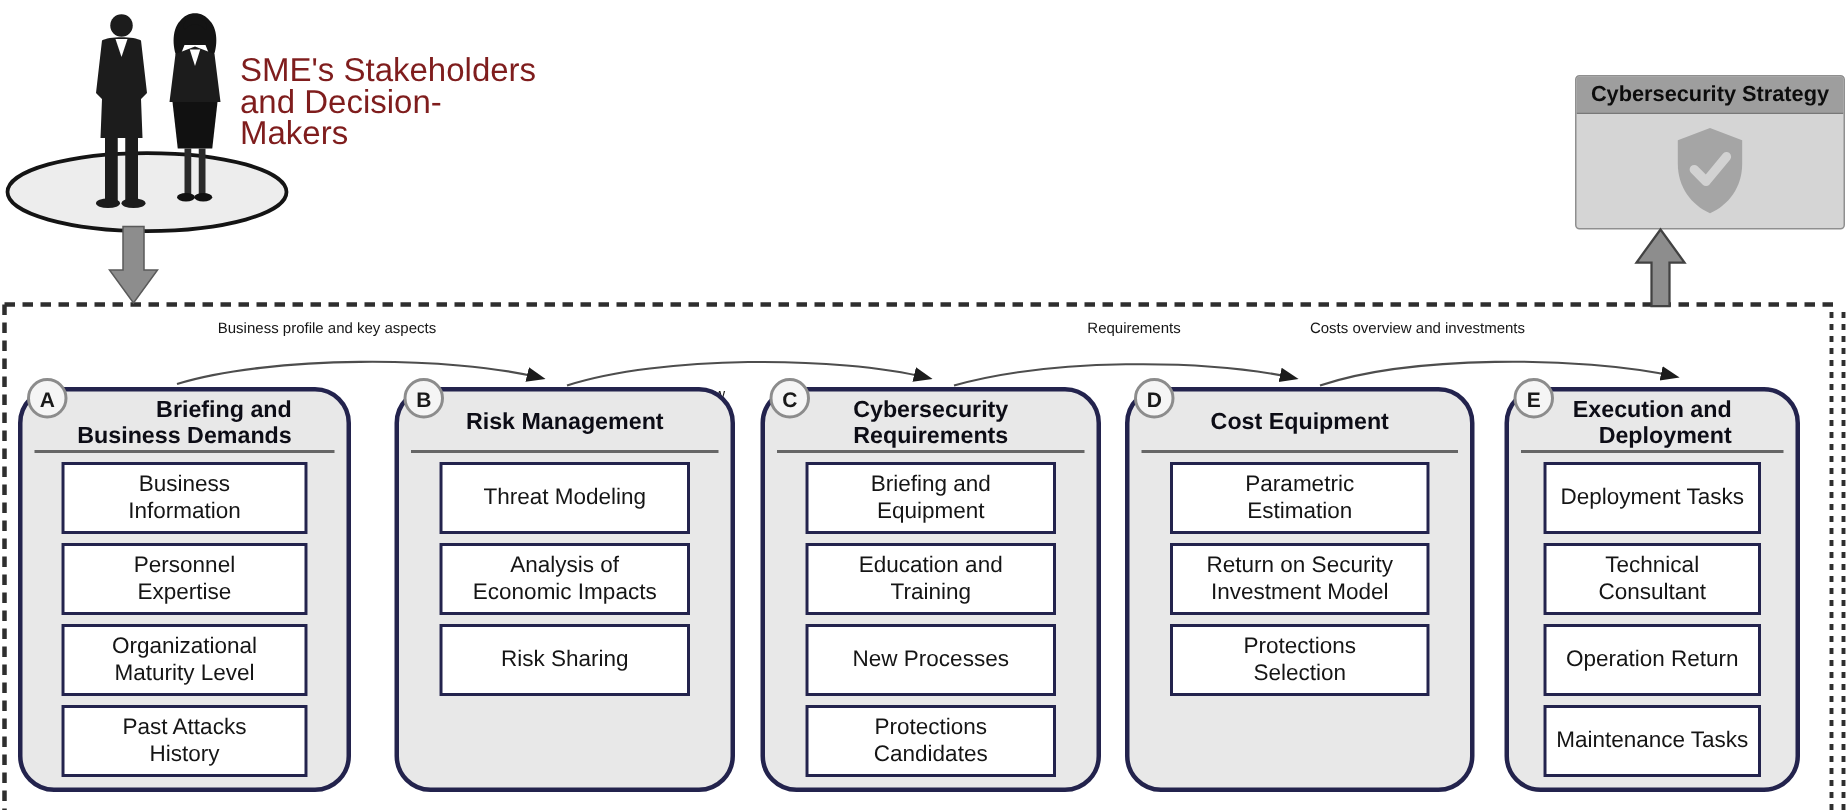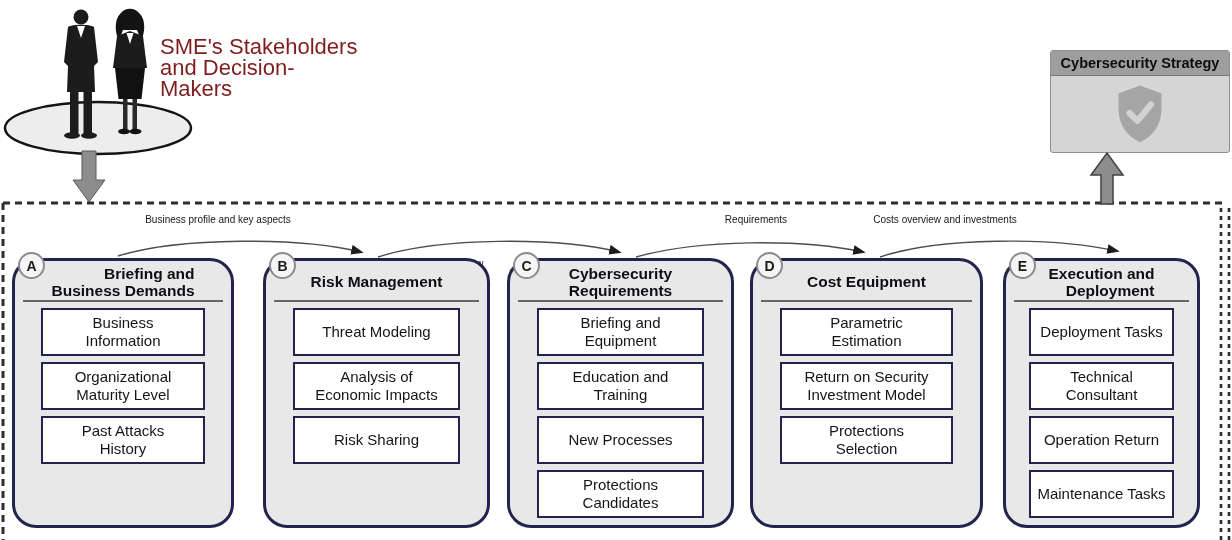--- a/index.html
+++ b/index.html
@@ -127,20 +127,22 @@
 <div class="abs flow-label" style="left:756px;">Requirements</div>
 <div class="abs flow-label" style="left:945px;">Costs overview and investments</div>
 
 <div class="abs stage" style="left:12px;width:222px;">
   <div class="stage-badge">A</div>
   <div class="stage-title">Briefing and
 Business Demands</div>
   <hr class="stage-sep">
   <div class="stage-item">Business
 Information</div>
+  <div class="stage-item">Personnel
+Expertise</div>
   <div class="stage-item">Organizational
 Maturity Level</div>
   <div class="stage-item">Past Attacks
 History</div>
 </div>
 
 <div class="abs stage" style="left:263px;width:227px;">
   <div class="stage-badge">B</div>
   <div class="stage-title">Risk Management</div>
   <hr class="stage-sep">

